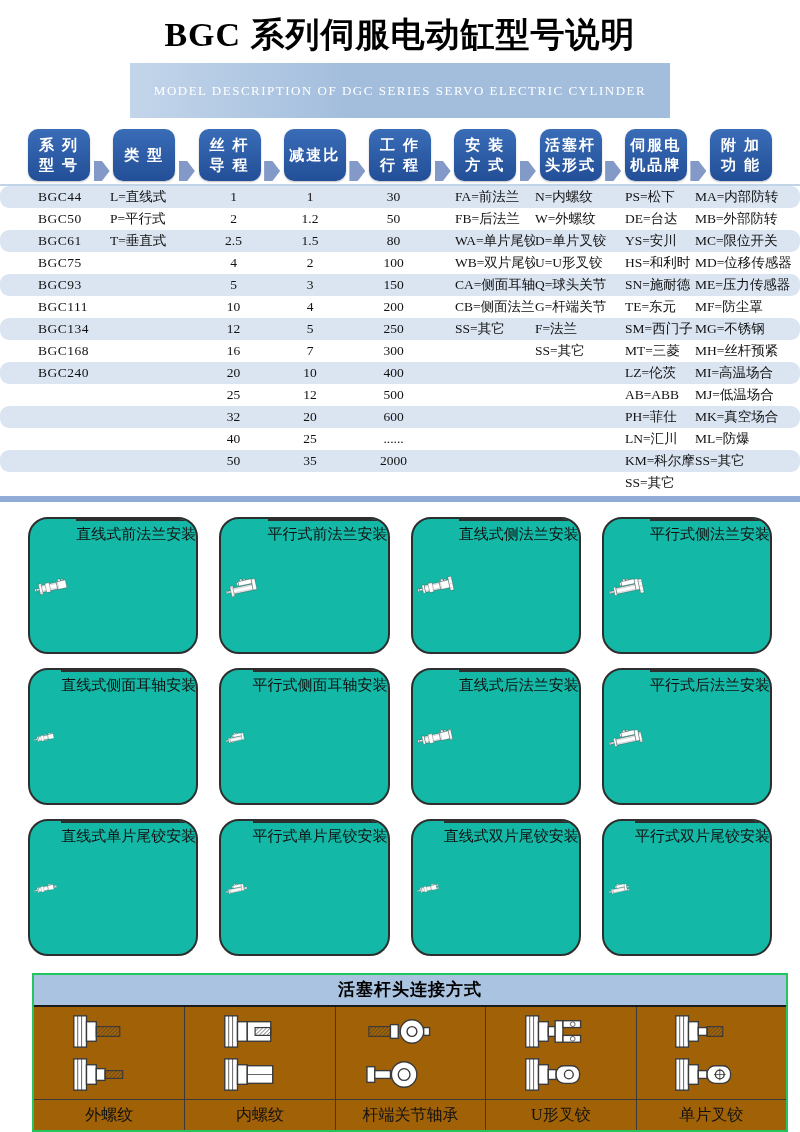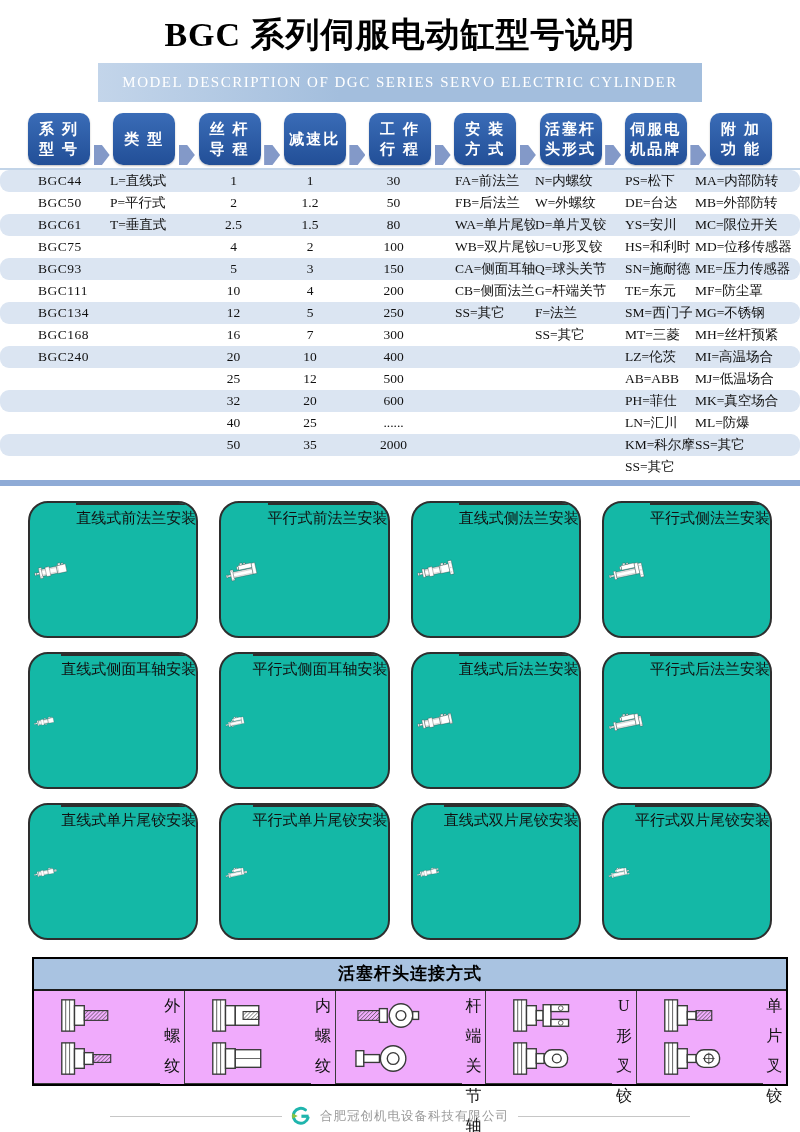--- a/index.html
+++ b/index.html
@@ -3,23 +3,23 @@
 <meta charset="utf-8">
 <style>
   html,body{margin:0;padding:0;background:#ffffff;}
   .page{width:800px;height:1132px;position:relative;background:#ffffff;overflow:hidden;
         font-family:"Liberation Serif","DejaVu Serif",serif;color:#111;}
 
   
   .title{margin:12px 0 0 0;text-align:center;font-size:34px;font-weight:bold;
          letter-spacing:1px;color:#000;font-family:"Liberation Serif","DejaVu Serif",serif;}
   .banner-wrap{text-align:center;margin-top:5px;}
-  .banner{display:inline-block;padding:8px 24px;height:23px;line-height:23px;
+  .banner{display:inline-block;padding:16px 24px;height:23px;line-height:23px;
           background:linear-gradient(90deg,#c3d5ea,#a3bedd 40%,#a3bedd);
-          color:#fff;font-size:15px;letter-spacing:1.5px;}
+          color:#fff;font-size:13px;letter-spacing:1.5px;}
 
   
   .flow{margin:11px 28px 0 28px;display:flex;align-items:flex-end;justify-content:space-between;height:52px;}
   .flow-badge{width:62px;height:52px;border-radius:10px;
               background:linear-gradient(#3a6cb7,#224f97);
               color:#fff;font-family:"Liberation Sans","DejaVu Sans",sans-serif;
               font-weight:bold;font-size:15px;letter-spacing:2px;
               display:flex;align-items:center;justify-content:center;text-align:center;
               white-space:pre-line;line-height:20px;box-shadow:0 1px 2px rgba(0,0,0,.25);}
   .flow-arrow{width:16px;height:20px;background:#8399c8;
@@ -39,26 +39,26 @@
   
   .gallery{margin:15px 28px 0 28px;display:grid;grid-template-columns:repeat(4,1fr);
            grid-template-rows:repeat(3,137px);gap:14px 21px;}
   .g-cell{border:2px solid #2e2e2e;border-radius:20px;background:#14b8a6;
           display:flex;flex-direction:row;overflow:hidden;}
   .g-draw{flex:1;display:flex;align-items:center;justify-content:center;padding:2px 4px 0 4px;}
   .g-cap{border-top:2px solid #2e2e2e;height:26px;line-height:26px;text-align:center;
          font-size:15px;color:#111;}
 
   
-  .rh{margin:17px 12px 0 32px;border:2px solid #000000;background:#f0abfc;}
+  .rh{margin:17px 12px 0 32px;border:2px solid #22c55e;background:#a16207;}
   .rh-head{height:30px;line-height:30px;background:#a9c3e1;border-bottom:2px solid #1b1b1b;
            text-align:center;font-family:"Liberation Sans","DejaVu Sans",sans-serif;
            font-weight:bold;font-size:17px;color:#000;letter-spacing:1px;}
   .rh-cols{display:grid;grid-template-columns:repeat(5,1fr);}
-  .rh-col{display:flex;flex-direction:row;}
+  .rh-col{display:flex;flex-direction:column;}
   .rh-col + .rh-col{border-left:1.5px solid #3a3a3a;}
   .rh-draw{height:92px;border-bottom:1.5px solid #3a3a3a;display:flex;align-items:center;justify-content:center;}
   .rh-label{height:30px;line-height:30px;text-align:center;font-size:16px;}
 
   
   .footer{margin-top:20px;display:flex;align-items:center;justify-content:center;gap:9px;}
   .f-line{width:172px;height:1px;background:#c6c6c6;}
   .f-company{font-family:"Liberation Sans","DejaVu Sans",sans-serif;font-size:12.5px;color:#9a9a9a;letter-spacing:1px;}
   .f-logo{display:flex;align-items:center;}
 </style>

